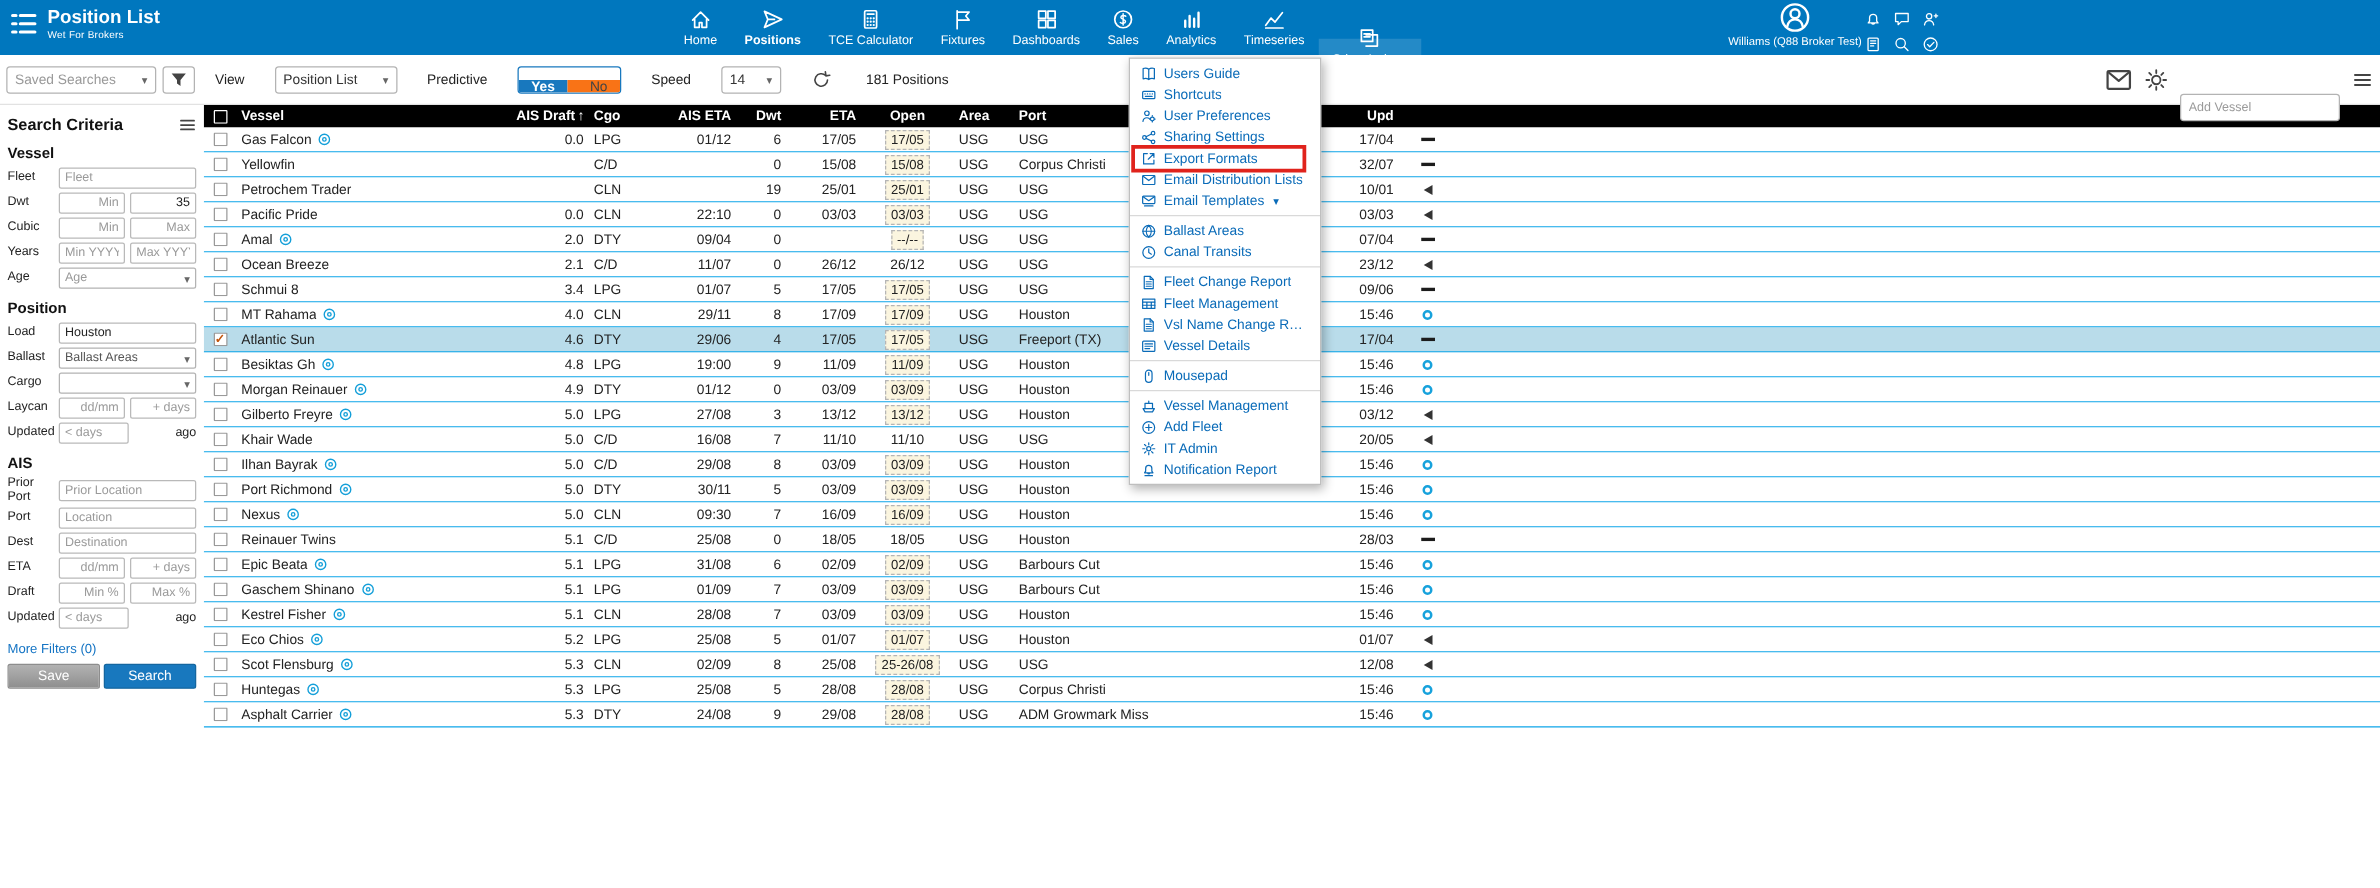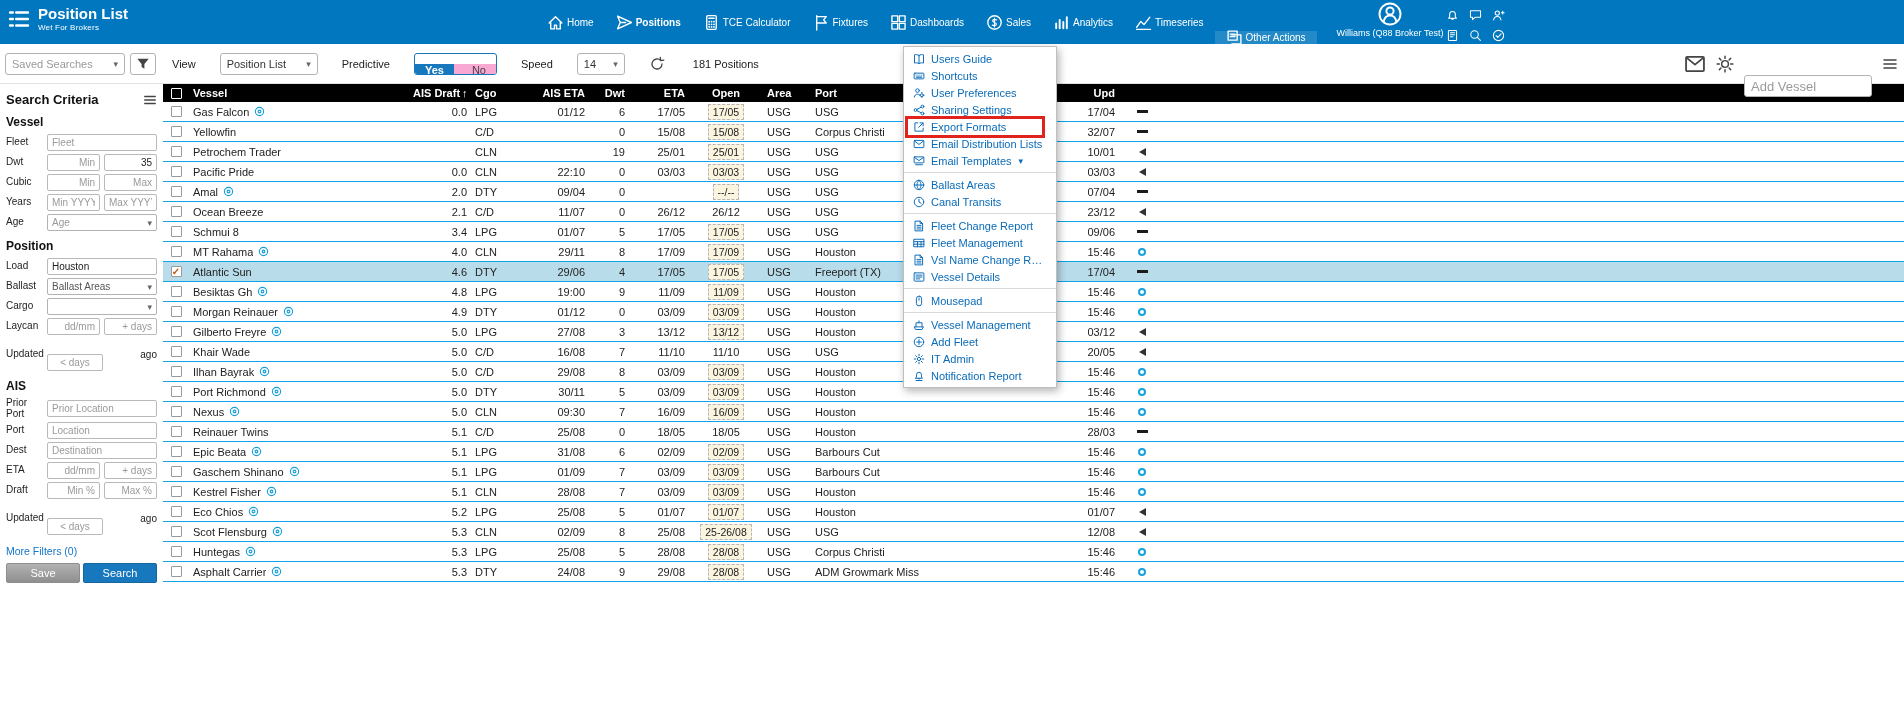--- a/index.html
+++ b/index.html
@@ -10,25 +10,25 @@
   .dark { color:#444; }
   .i14{width:14px;height:14px;} .i16{width:16px;height:16px;} .i18{width:18px;height:18px;} .i22{width:22px;height:22px;}
 
   
   .topbar { position:relative; height:44px; background:#0077be; color:#fff; }
   .brand { position:absolute; left:8px; top:6px; display:flex; align-items:center; gap:8px; cursor:pointer; }
   .brand-icon { width:22px; height:22px; color:#fff; }
   .brand-title { font-size:15px; font-weight:bold; line-height:1.1; }
   .brand-sub { font-size:8px; letter-spacing:.2px; }
   .mainnav { position:absolute; left:536px; top:0; height:44px; display:flex; align-items:stretch; }
-  .nav-item { display:flex; flex-direction:row; align-items:center; justify-content:center; gap:3px; padding:0 11px; font-size:10px; cursor:pointer; white-space:nowrap; }
+  .nav-item { display:flex; flex-direction:column; align-items:center; justify-content:center; gap:3px; padding:0 11px; font-size:10px; cursor:pointer; white-space:nowrap; }
   .nav-item .icn { width:17px; height:17px; }
   .nav-item.active { font-weight:bold; }
   .nav-item.open { background:rgba(255,255,255,.14);margin-top:31px; }
-  .userarea { position:absolute; left:1334px; top:2px; display:flex; gap:0;text-align:center; }
+  .userarea { position:absolute; left:1380px; top:2px; display:flex; gap:0;text-align:center; }
   .userblock { display:flex; flex-direction:column; align-items:center; width:112px; cursor:pointer; }
   .avatar { width:24px; height:24px; }
   .username { font-size:9px; margin-top:2px; white-space:nowrap; }
   .hdr-icons { display:grid; grid-template-columns:repeat(3,14px); grid-auto-rows:14px; gap:6px 9px; margin-top:7px; }
   .hdr-icons .icn { width:13px; height:13px; cursor:pointer; }
 
   
   .toolbar { position:relative; height:40px; background:#fff; border-bottom:1px solid #e2e2e2; }
   .fake-select { display:flex; align-items:center; justify-content:space-between; border:1px solid #b3b3b3; border-radius:3px; background:#fff; height:22px; padding:0 6px; font-size:11px; color:#333; cursor:pointer; }
   .fs-text { overflow:hidden; white-space:nowrap; }
@@ -37,40 +37,40 @@
   .tb-left { position:absolute; left:5px; top:9px; display:flex; gap:5px; align-items:center; }
   .fake-select.saved { width:120px; }
   .icon-btn { width:26px; height:22px; border:1px solid #b3b3b3; border-radius:3px; background:#fff; display:flex; align-items:center; justify-content:center; cursor:pointer; padding:0; }
   .tb-mid { position:absolute; left:172px; top:9px; display:flex; align-items:center; gap:24px; height:22px; }
   .tb-label { font-size:11px; color:#222; }
   .fake-select.view { width:98px; }
   .fake-select.speed { width:48px; }
   .toggle { display:flex; border-radius:3px; overflow:hidden; border:1px solid #1878be; height:22px; }
   .tg { border:none; font-size:11px; padding:0 10px; cursor:pointer; font-family:inherit;margin-top:10px; }
   .tg.on { background:#1878be; color:#fff; font-weight:bold; }
-  .tg.off { background:#f9a8d4; color:#444;padding-left:18px; }
+  .tg.off { background:#f97316; color:#444;padding-left:18px; }
   .tb-count { font-size:11px; color:#222; margin-left:4px; }
   .tb-right { position:absolute; right:6px; top:9px; display:flex; align-items:center; gap:10px; height:22px; }
-  .add-vessel { width:128px; height:22px; border:1px solid #b3b3b3; border-radius:3px; font-size:13px; padding:0 6px; font-family:inherit;margin-top:44px; }
+  .add-vessel { width:128px; height:22px; border:1px solid #b3b3b3; border-radius:3px; font-size:10px; padding:0 6px; font-family:inherit;margin-top:44px; }
   .add-vessel::placeholder, .sb-input::placeholder { color:#9a9a9a; }
 
   
   .content { display:flex; height:626px; overflow:hidden; }
 
   
   .sidebar { width:163px; flex:0 0 163px; padding:8px 6px 0 6px; background:#fff; }
   .sb-title-row { display:flex; justify-content:space-between; align-items:center; margin-bottom:6px; }
   .sb-title { font-size:13px; font-weight:bold; color:#111; }
   .sb-section { font-size:12px; font-weight:bold; margin:8px 0 5px; color:#111; }
   .sb-row { display:flex; align-items:center; margin-bottom:3px; min-height:17px; }
   .sb-label { width:41px; flex:0 0 41px; font-size:10px; color:#222; line-height:1.05; }
   .sb-inputs { flex:1; display:flex; gap:4px; align-items:center; min-width:0; }
   .sb-input { flex:1; min-width:0; height:17px; border:1px solid #b9b9b9; border-radius:2px; font-size:10px; padding:0 4px; font-family:inherit; color:#222; }
   .sb-input.num { text-align:right; }
-  .sb-input.half { flex:0 0 56px; text-align:center;margin-top:16px; }
+  .sb-input.half { flex:0 0 56px; text-align:left; }
   .sb-suffix { font-size:10px; color:#222; margin-left:5px; }
   .fake-select.sb-select { flex:1; height:17px; font-size:10px; padding:0 4px; border-radius:2px; color:#555; min-width:0; }
   .more-filters { display:inline-block; color:#1474c4; font-size:10.5px; margin:7px 0 6px; cursor:pointer; text-decoration:none; }
   .sb-buttons { display:flex; gap:3px; }
   .btn-save { flex:1; height:20px; border:1px solid #8d8d8d; background:linear-gradient(#b2b2b2,#8f8f8f); color:#fff; font-size:11px; border-radius:2px; cursor:pointer; font-family:inherit; }
   .btn-search { flex:1; height:20px; border:1px solid #14669f; background:#1878be; color:#fff; font-size:11px; border-radius:2px; cursor:pointer; font-family:inherit; }
 
   
   .tablewrap { flex:1; display:flex; flex-direction:column; overflow:hidden; background:#fff; }
   .thead { display:flex; background:#000; color:#fff; height:18px; align-items:center; font-size:11px; font-weight:bold; flex:0 0 18px; }

